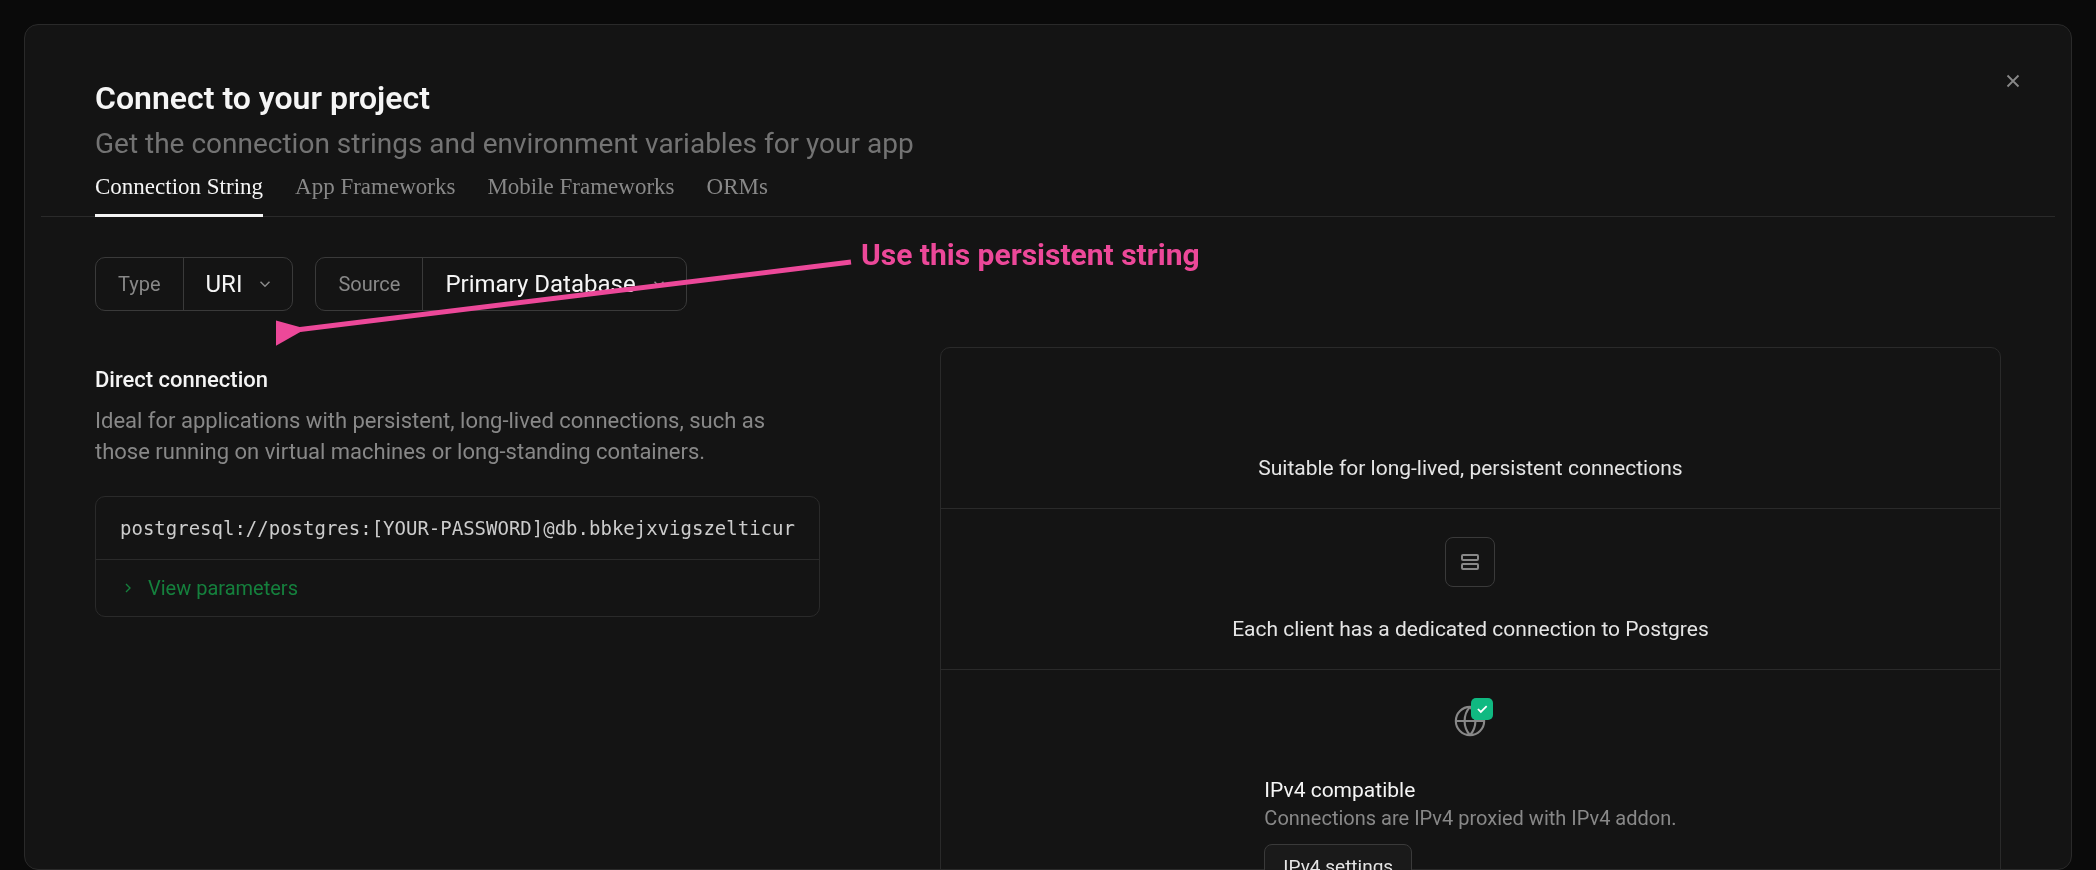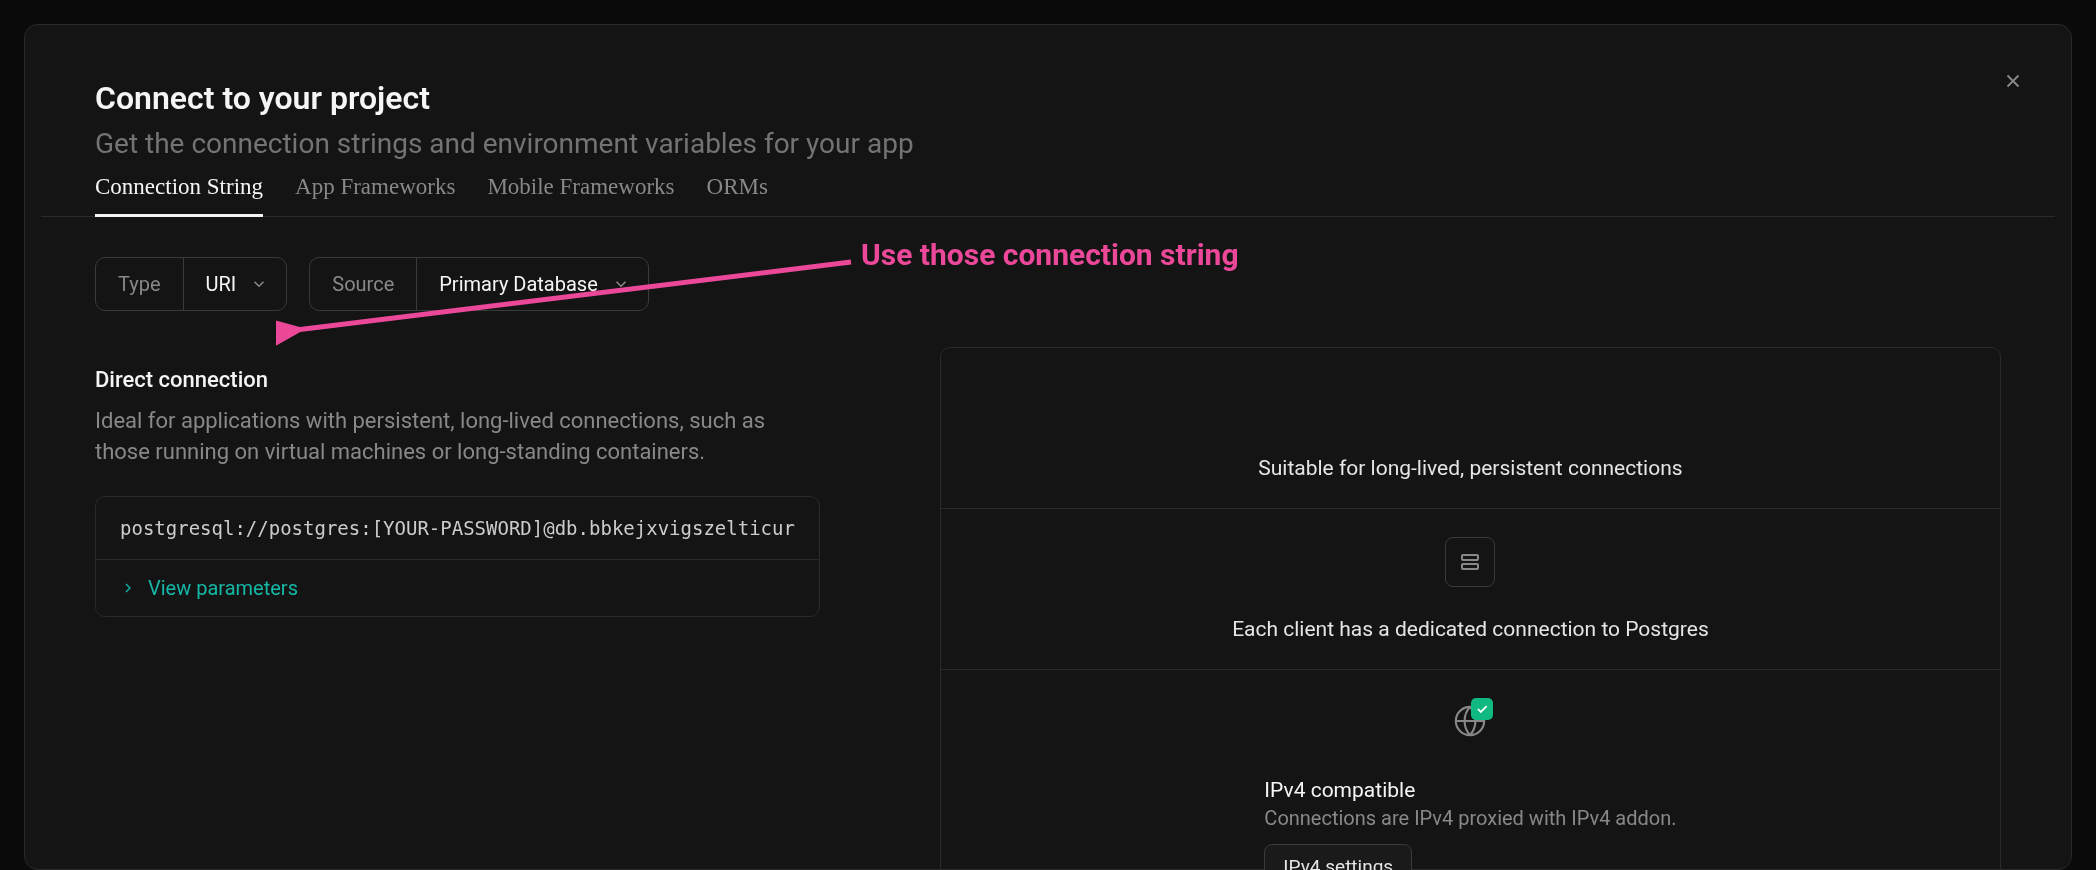--- a/index.html
+++ b/index.html
@@ -93,21 +93,21 @@
     color: #888;
     font-size: 20px;
     border-right: 1px solid #3a3a3a;
     height: 100%;
     display: flex;
     align-items: center;
   }
   .selector-value {
     padding: 0 18px 0 22px;
     color: #f5f5f5;
-    font-size: 20px;
+    font-size: 24px;
     display: flex;
     align-items: center;
     gap: 14px;
     cursor: pointer;
     height: 100%;
   }
   .chevron-down {
     color: #888;
   }
   .section-title {
@@ -136,21 +136,21 @@
     white-space: nowrap;
     overflow: hidden;
     border-bottom: 1px solid #2a2a2a;
   }
   .params-toggle {
     padding: 16px 24px;
     display: flex;
     align-items: center;
     gap: 12px;
     cursor: pointer;
-    color: #14b8a6;
+    color: #15803d;
     font-size: 20px;
   }
   .info-card {
     border: 1px solid #2a2a2a;
     border-radius: 10px;
   }
   .info-row {
     padding: 28px 36px;
     border-bottom: 1px solid #2a2a2a;
     display: flex;
@@ -323,21 +323,21 @@
           <div class="info-text">
             <div class="info-title">IPv4 compatible</div>
             <div class="info-sub">Connections are IPv4 proxied with IPv4 addon.</div>
             <div class="btn-small">IPv4 settings</div>
           </div>
         </div>
 
       </div>
     </div>
 
-    <div class="annotation" style="left:820px; top:20px;">Use those connection string</div>
+    <div class="annotation" style="left:820px; top:20px;">Use this persistent string</div>
     <svg class="arrow-svg" style="left:235px; top:35px;" width="580" height="100">
       <defs>
         <marker id="arrowhead" markerWidth="12" markerHeight="10" refX="2" refY="5" orient="auto">
           <polygon points="12 0, 0 5, 12 10" fill="#ec4899"></polygon>
         </marker>
       </defs>
       <line x1="575" y1="10" x2="20" y2="78" stroke="#ec4899" stroke-width="5" marker-end="url(#arrowhead)"></line>
     </svg>
 
   </div>

